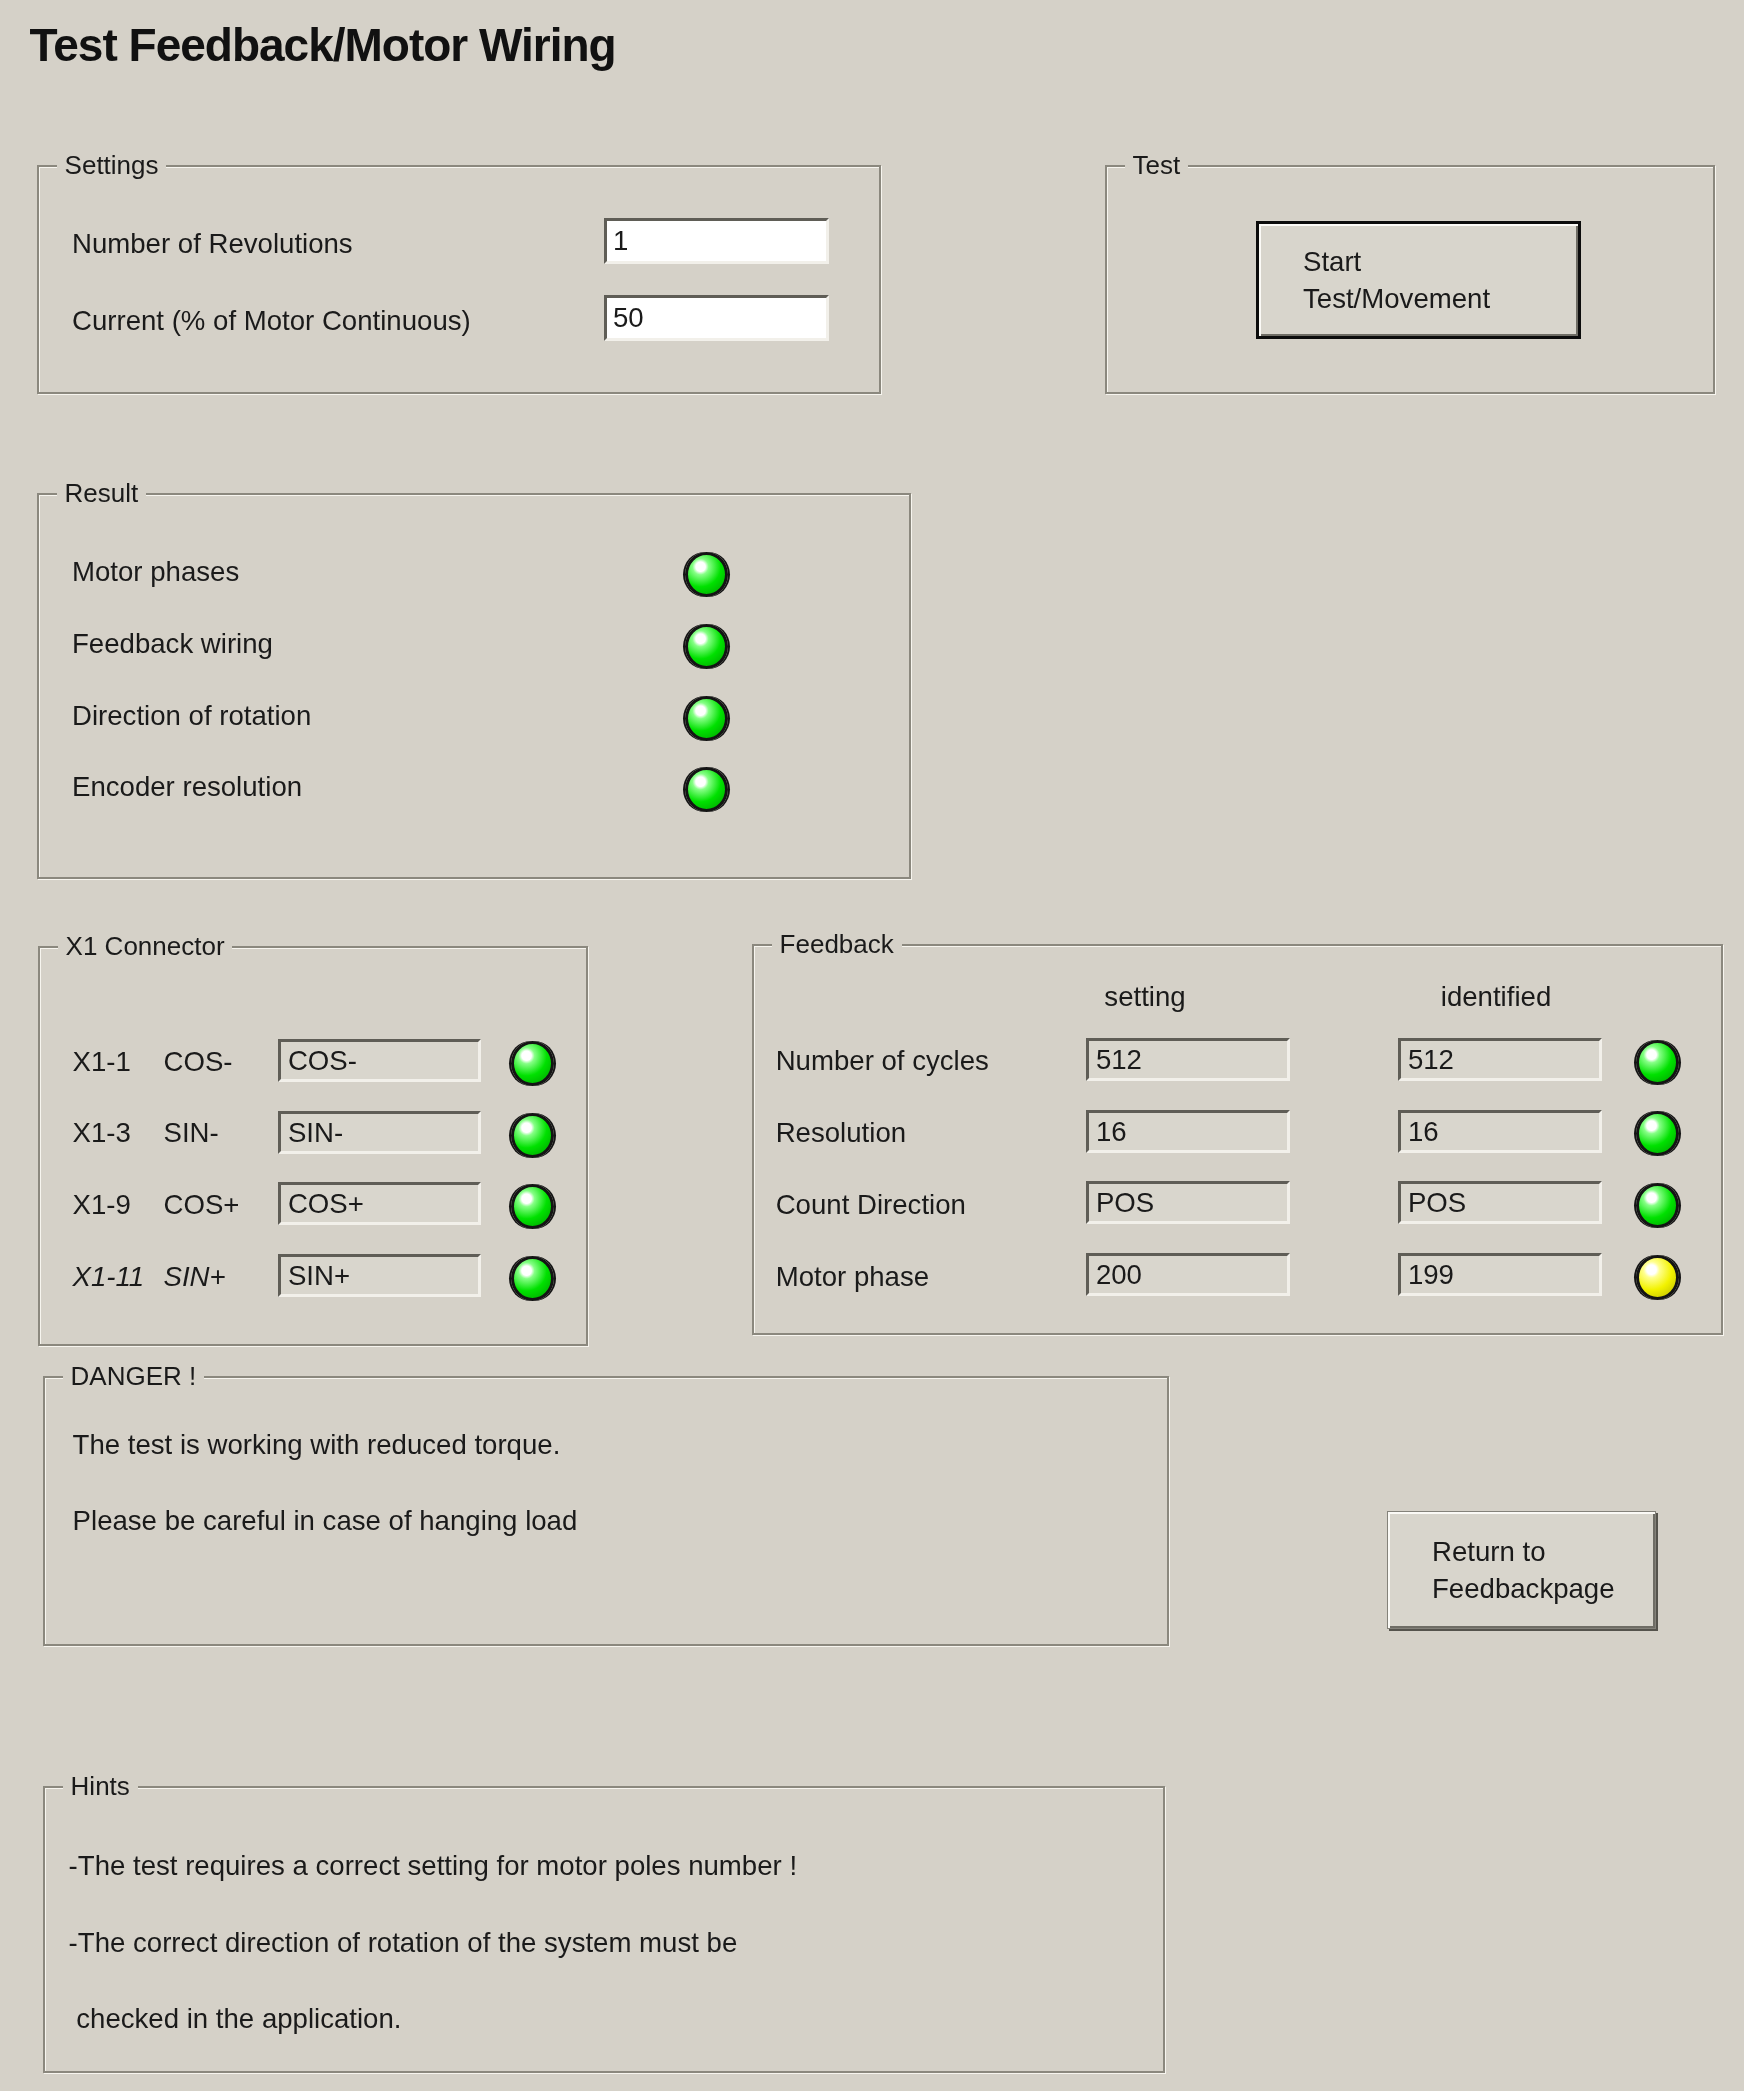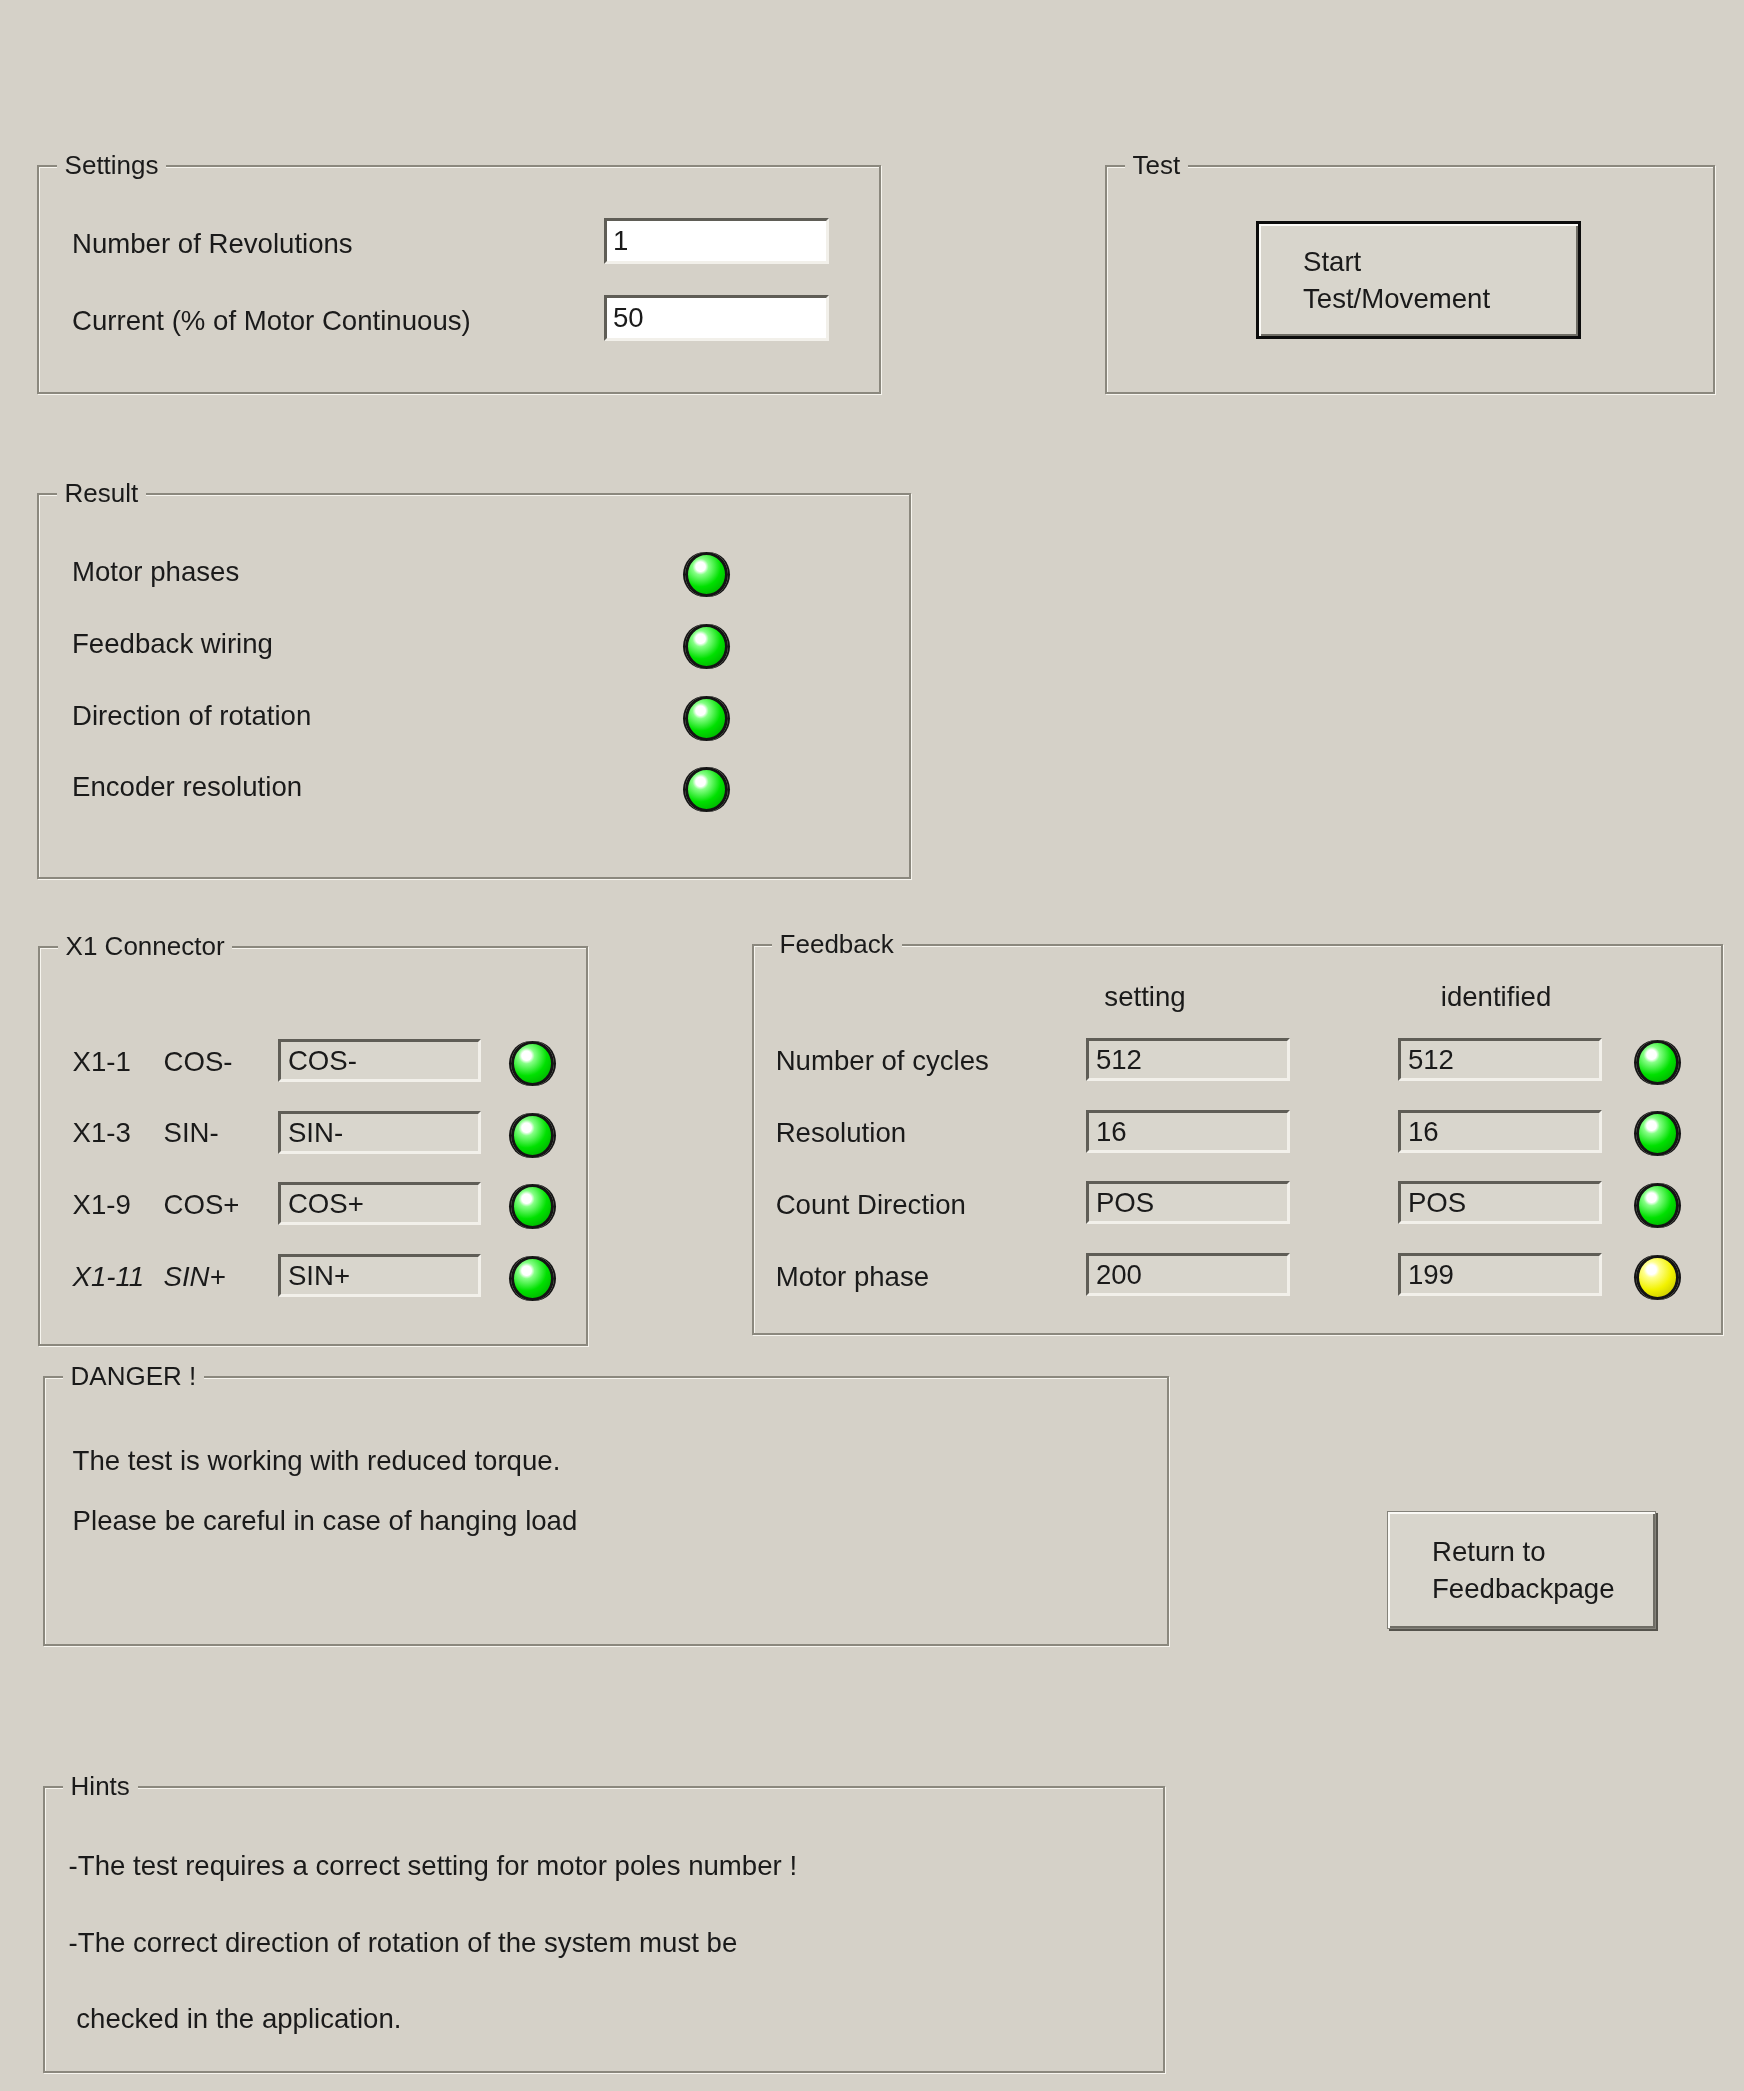--- a/index.html
+++ b/index.html
@@ -34,20 +34,21 @@
 
   .pin{display:inline-block;width:91px;}
   .hdr{position:absolute;transform:translateX(-50%);font-size:27.6px;white-space:nowrap;}
   .hint-line{white-space:pre-wrap;text-align:right;}
 </style>
 </head>
 <body>
 
 <div class="page">
 
+  <h1 class="title">Test Feedback/Motor Wiring</h1>
 
   <div class="group" style="left:37px;top:165px;width:840px;height:225px;">
     <span class="glabel">Settings</span>
     <span class="lbl" style="left:33px;top:61px;">Number of Revolutions</span>
     <input class="field white" style="left: 565px; top: 51px;" value="1">
     <span class="lbl" style="left:33px;top:138px;">Current (% of Motor Continuous)</span>
     <input class="field white" style="left: 565px; top: 128px;" value="50">
   </div>
 
   <div class="group" style="left:1105px;top:165px;width:606px;height:225px;">
@@ -116,21 +117,21 @@
     <span class="led led-green" style="left:882px;top:237px;"></span>
 
     <span class="lbl" style="left:21.7px;top:315px;">Motor phase</span>
     <div class="field gray" style="left:332px;top:307px;">200</div>
     <div class="field gray" style="left:644px;top:307px;">199</div>
     <span class="led led-yellow" style="left:882px;top:309px;"></span>
   </div>
 
   <div class="group" style="left:43px;top:1376px;width:1122px;height:266px;">
     <span class="glabel">DANGER !</span>
-    <span class="lbl" style="left:27.6px;top:51px;margin-top:16px;">The test is working with reduced torque.</span>
+    <span class="lbl" style="left:27.6px;top:51px;">The test is working with reduced torque.</span>
     <span class="lbl" style="left:27.6px;top:127px;">Please be careful in case of hanging load</span>
   </div>
 
   <button class="btn btn-normal" style="left:1387px;top:1511px;width:269px;height:118px;padding-left:44px;">
     <span>Return to</span>
     <span>Feedbackpage</span>
   </button>
 
   <div class="group" style="left:43px;top:1786px;width:1118px;height:283px;">
     <span class="glabel">Hints</span>

